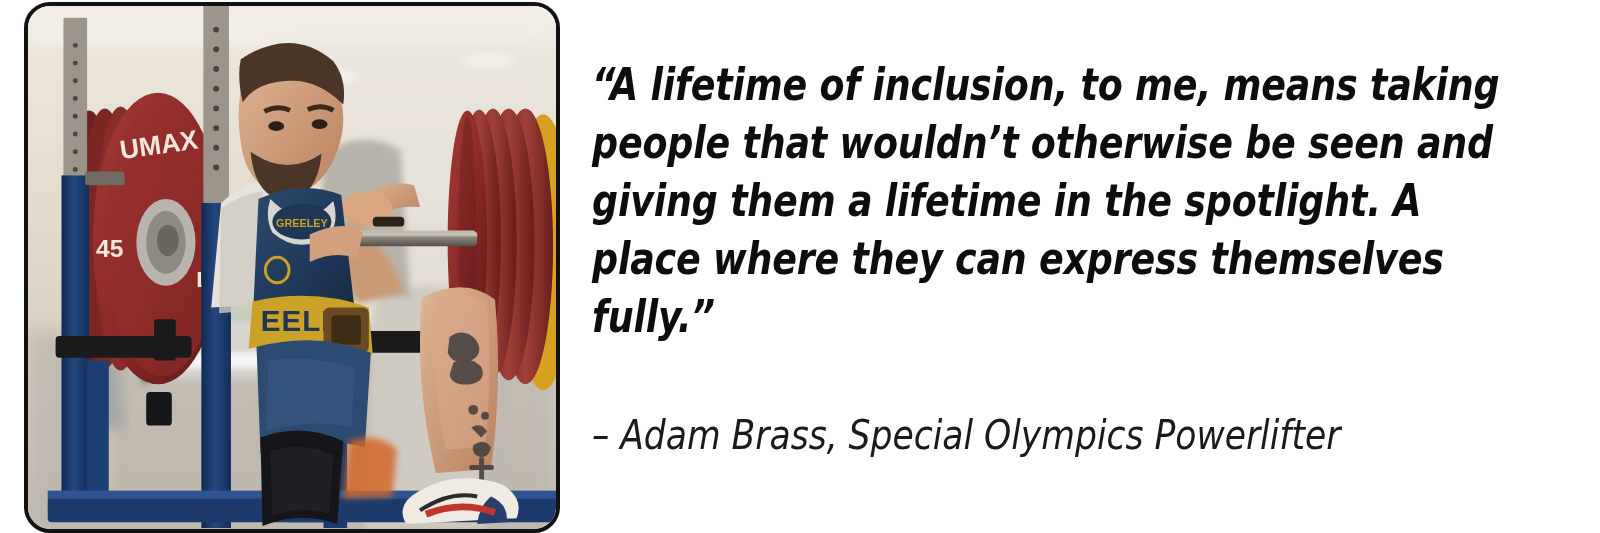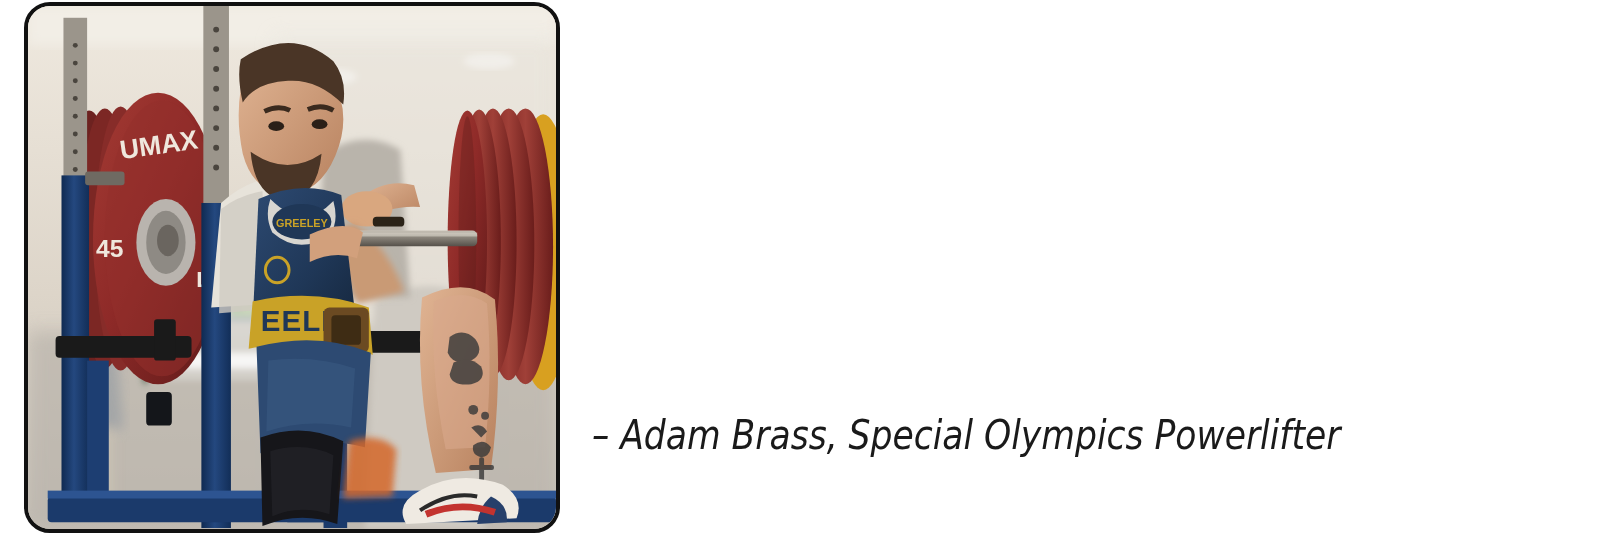--- a/index.html
+++ b/index.html
@@ -298,16 +298,23 @@
         <path d="M404 516 q34 -14 70 -2" stroke="#c3332f" stroke-width="7" fill="none"></path>
         <path d="M398 512 q30 -20 58 -14" stroke="#2a2a2a" stroke-width="4" fill="none"></path>
 
         <path d="M326 442 q30 -10 48 8 l-4 48 -50 2 z" fill="#d4682a" opacity="0.85" filter="url(#blur3)"></path>
       </g>
 
       <rect x="0" y="0" width="536" height="531" fill="none"></rect>
     </svg>
   </div>
 
+  <div class="quote-block">
+    <div class="quote-line">“A lifetime of inclusion, to me, means taking</div>
+    <div class="quote-line">people that wouldn’t otherwise be seen and</div>
+    <div class="quote-line">giving them a lifetime in the spotlight. A</div>
+    <div class="quote-line">place where they can express themselves</div>
+    <div class="quote-line">fully.”</div>
+  </div>
 
   <div class="attribution">– Adam Brass, Special Olympics Powerlifter</div>
 
 </div>
 
 </body></html>

